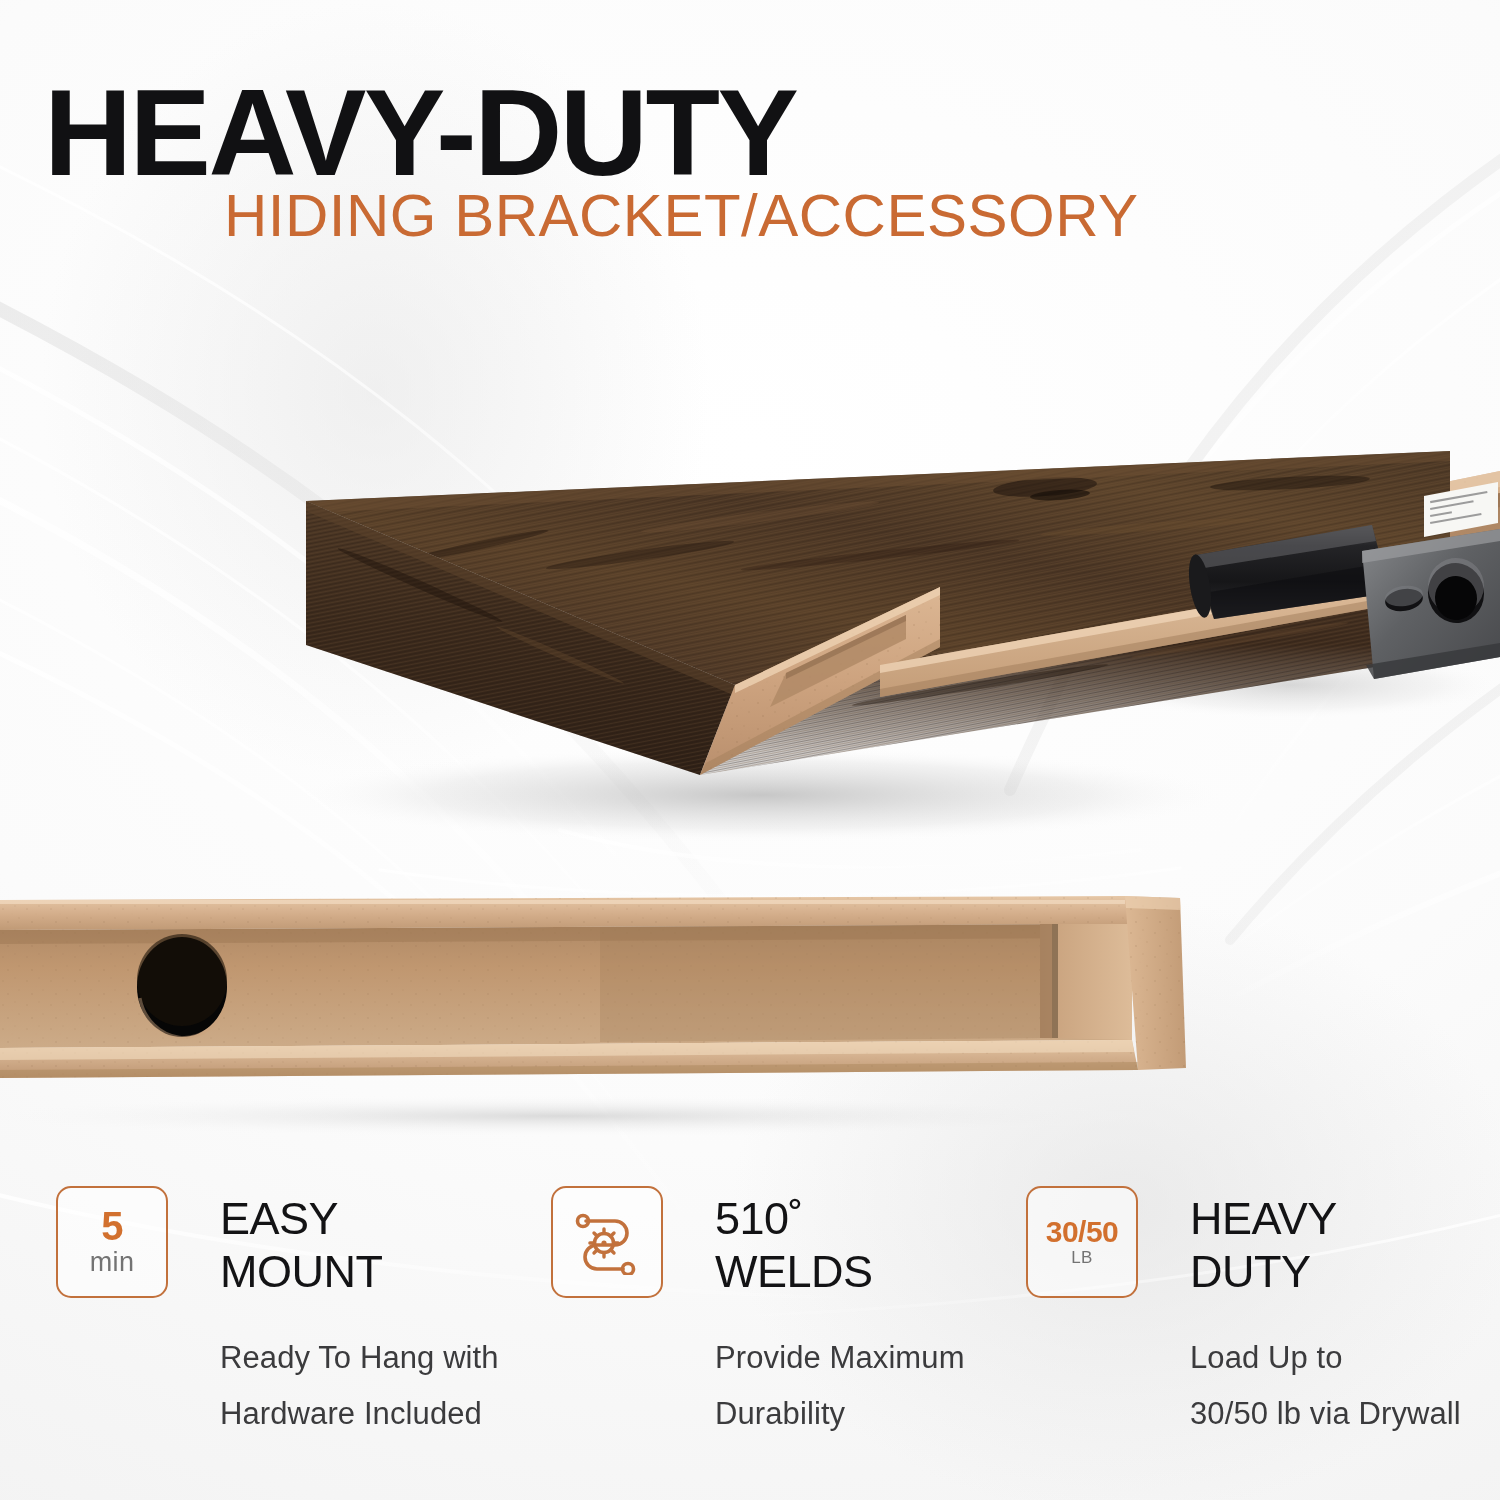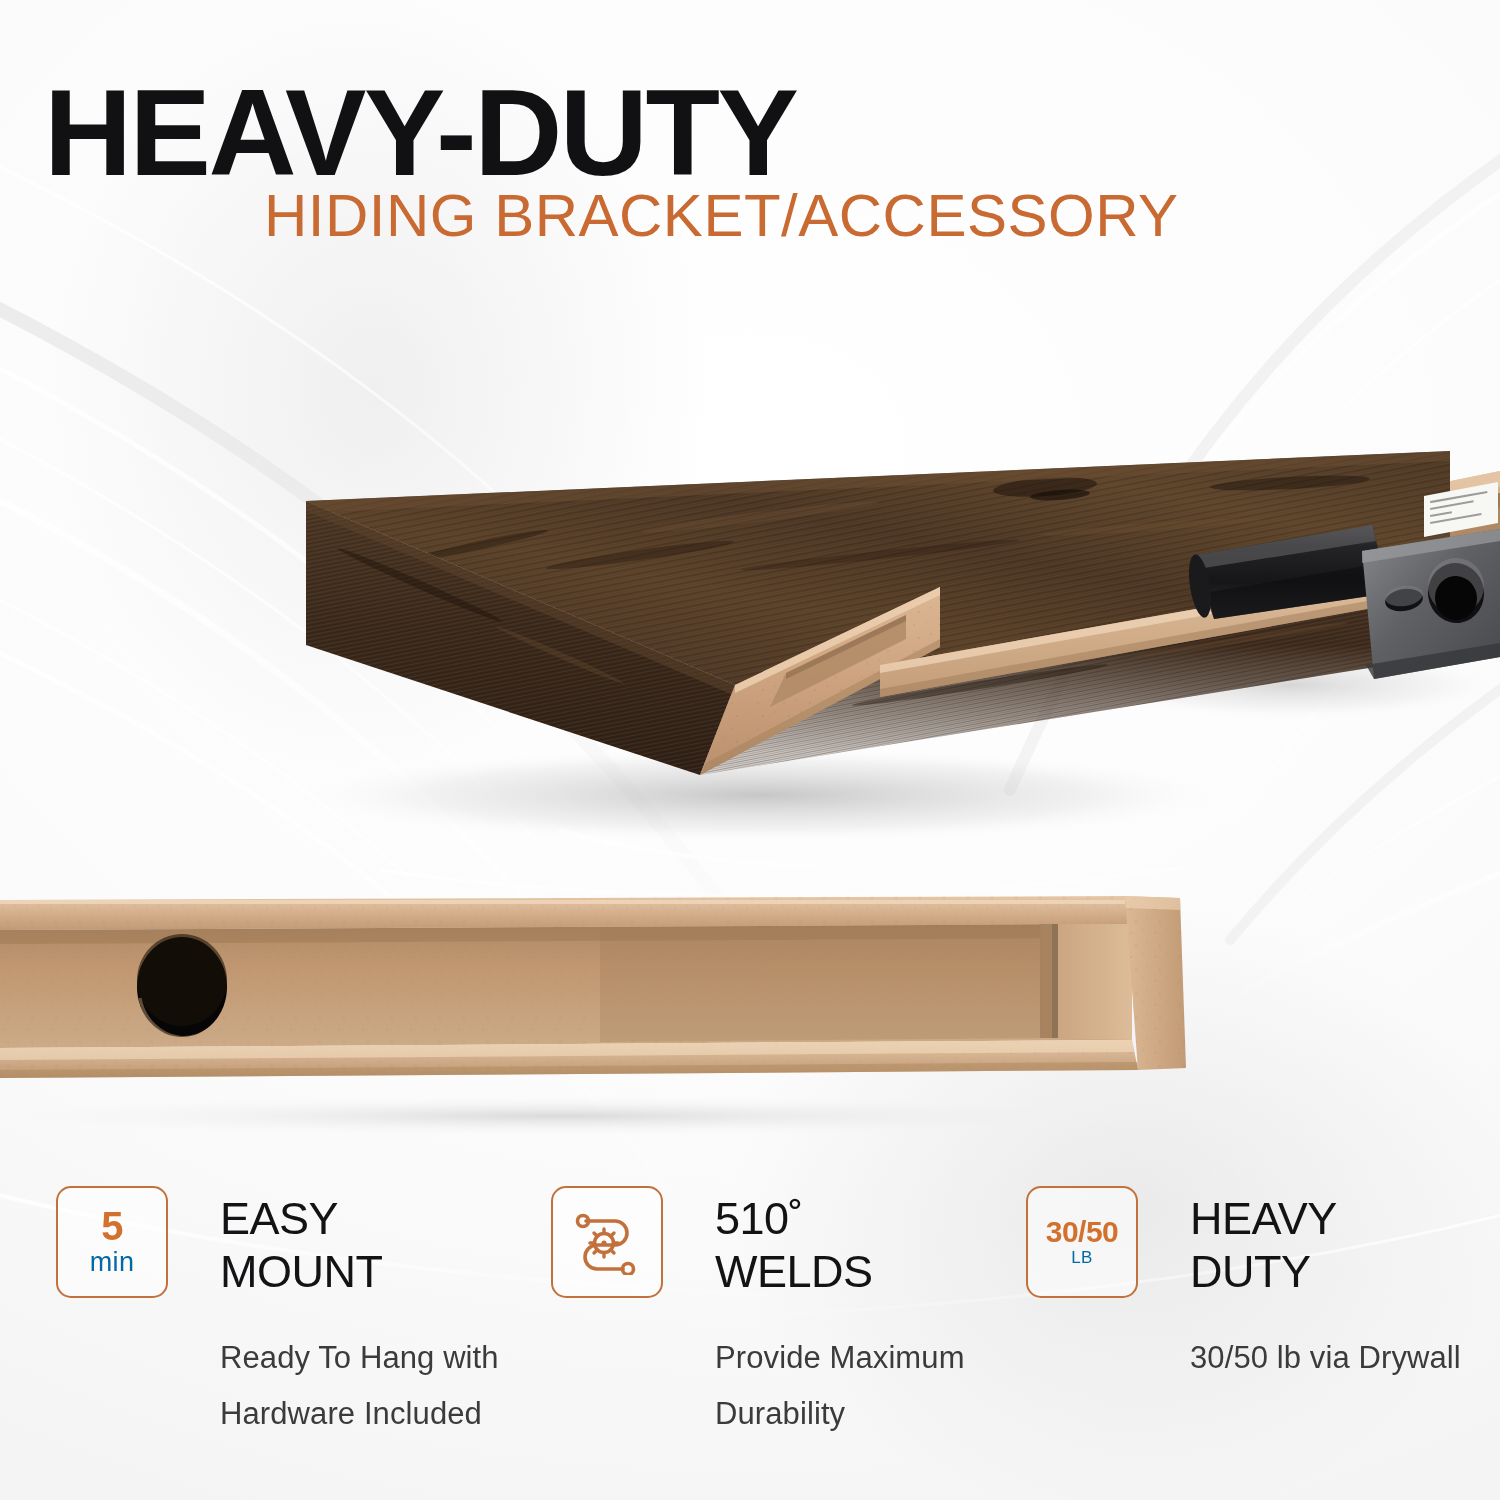--- a/index.html
+++ b/index.html
@@ -31,21 +31,21 @@
   
   .header { position:absolute; left:0; top:0; width:1500px; z-index:6; }
   .title {
     position:absolute; left:44px; top:36px;
     font-size:122px; font-weight:bold; color:#111113;
     letter-spacing:-2.5px; line-height:1; white-space:nowrap;margin-top:36px;
   }
   .subtitle {
     position:absolute; left:224px; top:186px;
     font-size:60px; font-weight:normal; color:#c96a33;
-    letter-spacing:.5px; line-height:1; white-space:nowrap;margin-left:40px;
+    letter-spacing:.5px; line-height:1; white-space:nowrap;
   }
 
   
   #hero { position:absolute; left:0; top:255px; width:1500px; height:600px; z-index:4; }
   #hero svg { width:1500px; height:600px; display:block; }
 
   
   #channel { position:absolute; left:0; top:880px; width:1500px; height:260px; z-index:4; }
   #channel svg { width:1500px; height:260px; display:block; }
 
@@ -65,21 +65,21 @@
     background:rgba(255,255,255,.55);
     display:flex; flex-direction:column;
     align-items:center; justify-content:center;
   }
   .badge .big {
     font-size:40px; font-weight:bold; color:#d2702e;
     line-height:.98; letter-spacing:-.5px;
   }
   .badge .big.sm { font-size:30px; }
   .badge .small {
-    font-size:27px; font-weight:normal; color:#0369a1;
+    font-size:27px; font-weight:normal; color:#737373;
     line-height:1.05; margin-top:2px; letter-spacing:.3px;
   }
   .badge .small.up { font-size:17px; }
   .badge svg { display:block; }
 
   .feat .heading {
     position:absolute; left:164px; top:14px;
     font-size:45px; font-weight:normal; color:#131315;
     line-height:53px; letter-spacing:-.5px; white-space:pre-line;
   }
@@ -460,17 +460,18 @@
   </div>
 
   <div class="feat f2">
     <div class="badge">
       <span class="big sm">30/50</span>
       <span class="small up">LB</span>
     </div>
     <div class="heading">HEAVY
 DUTY</div>
     <div class="desc">
+      <span>Load Up to</span>
       <span>30/50 lb via Drywall</span>
     </div>
   </div>
 
 </div>
 
 </body></html>

